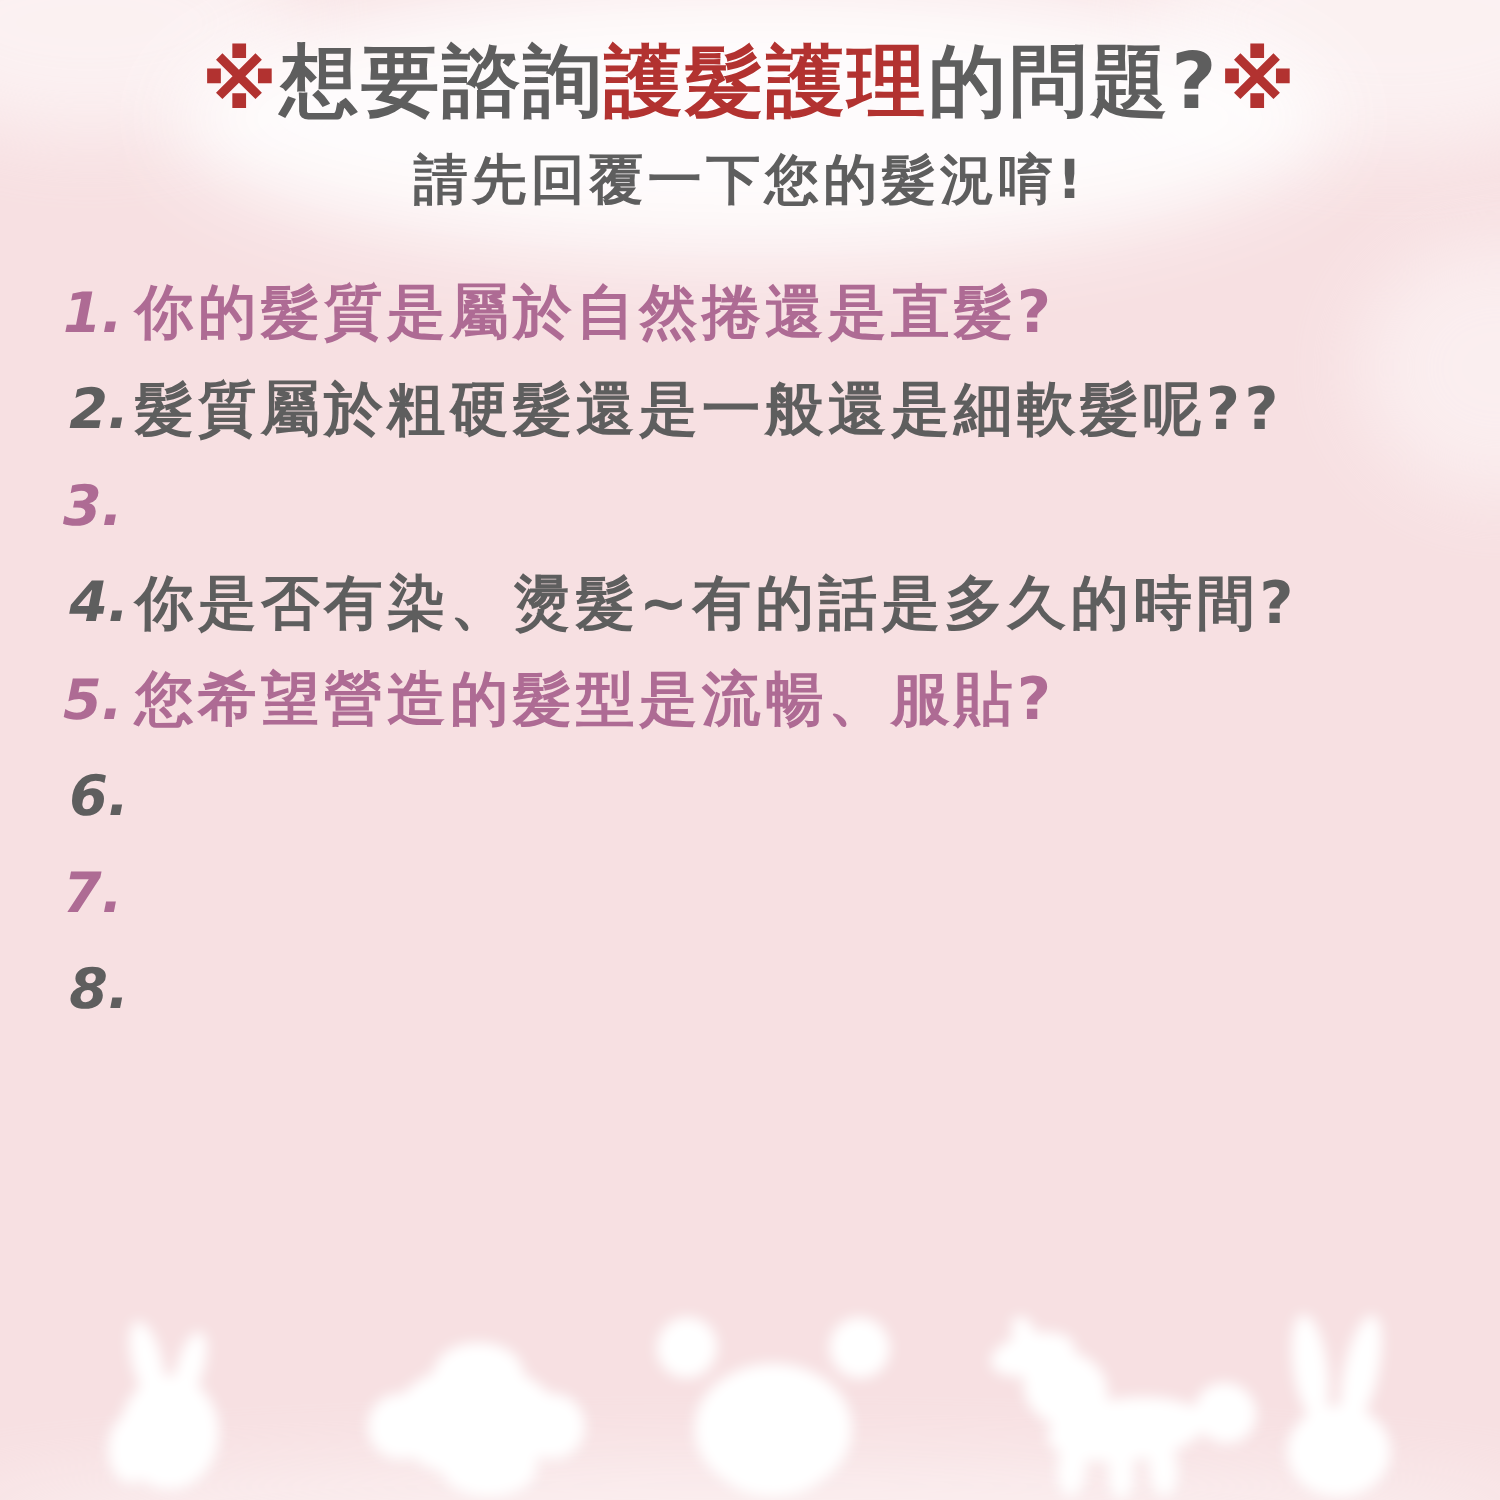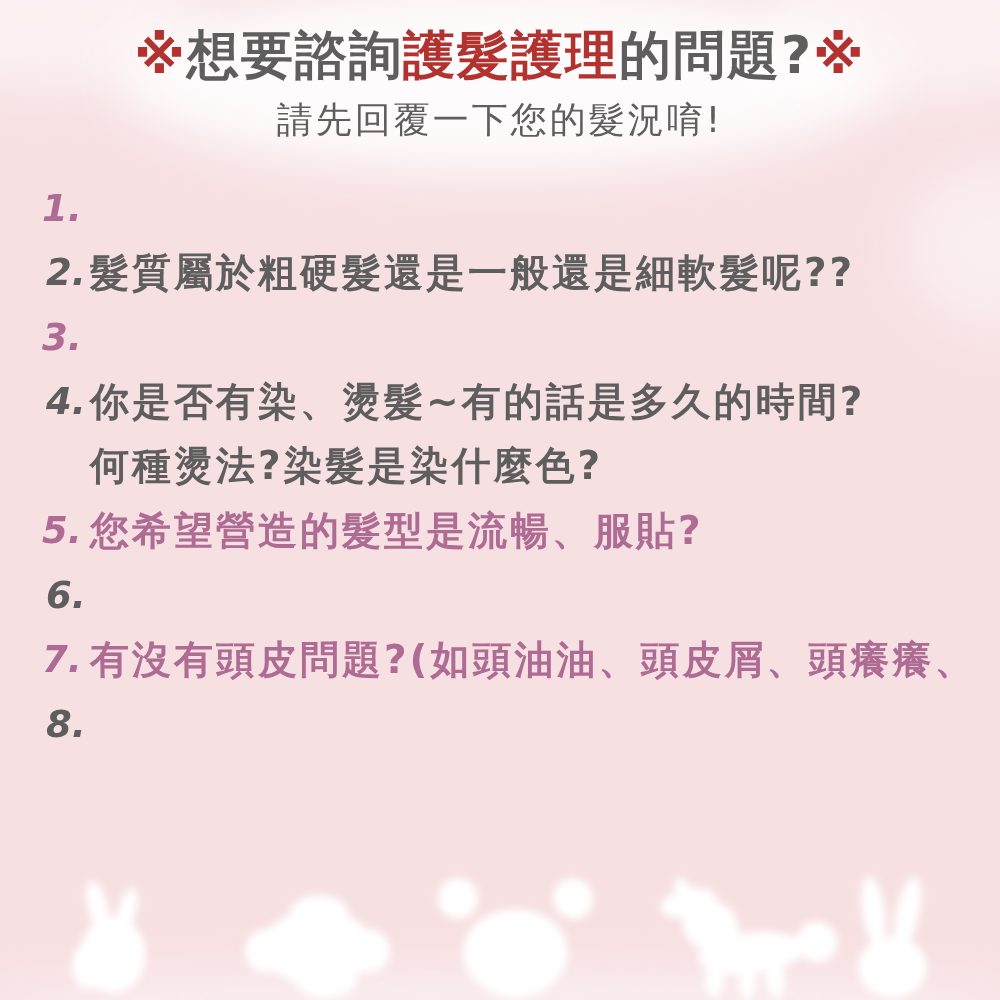--- a/index.html
+++ b/index.html
@@ -25,21 +25,21 @@
   .wash-bottom-strip{left:-40px;top:975px;width:1080px;height:70px;opacity:.5;}
 
   .header{position:absolute;left:0;top:0;width:1000px;text-align:center;}
   .title{
     margin-top:26px;
     font-size:52px;font-weight:bold;letter-spacing:2px;
     line-height:1.15;white-space:nowrap;
   }
   .subtitle{
     margin-top:10px;
-    font-size:36px;font-weight:normal;letter-spacing:3px;
+    font-size:36px;font-weight:bold;letter-spacing:3px;
     color:var(--gray,#5e5e5e);
   }
   .c-red{color:var(--red,#b23230);}
   .c-gray{color:var(--gray,#5e5e5e);text-align:center;}
   .c-purple{color:var(--purple,#ae6b94);}
 
   .questions{position:absolute;left:42px;top:176px;width:930px;}
   .qline{
     height:64.5px;display:flex;align-items:center;
     font-size:39px;font-weight:bold;letter-spacing:3px;
@@ -66,46 +66,42 @@
   <div class="wash wash-bottom-strip"></div>
 
   <div class="header">
     <div class="title"><span class="c-red">※</span><span class="c-gray">想要諮詢</span><span class="c-red">護髮護理</span><span class="c-gray">的問題?</span><span class="c-red">※</span></div>
     <div class="subtitle">請先回覆一下您的髮況唷!</div>
   </div>
 
   <div class="questions">
       <div class="qline c-purple">
         <span class="qnum">1.</span>
+        <span>你的髮質是屬於自然捲還是直髮?</span>
       </div>
       <div class="qline c-gray">
         <span class="qnum">2.</span>
         <span>髮質屬於粗硬髮還是一般還是細軟髮呢??</span>
       </div>
       <div class="qline c-purple">
         <span class="qnum">3.</span>
       </div>
       <div class="qline c-gray">
         <span class="qnum">4.</span>
         <span>你是否有染、燙髮~有的話是多久的時間?</span>
       </div>
-      <div class="qline c-gray">
-        <span class="qnum"></span>
-        <span>何種燙法?染髮是染什麼色?</span>
-      </div>
       <div class="qline c-purple">
         <span class="qnum">5.</span>
         <span>您希望營造的髮型是流暢、服貼?</span>
       </div>
       <div class="qline c-gray">
         <span class="qnum">6.</span>
       </div>
       <div class="qline c-purple">
         <span class="qnum">7.</span>
-        <span>有沒有頭皮問題?(如頭油油、頭皮屑、頭癢癢、</span>
       </div>
       <div class="qline c-gray">
         <span class="qnum">8.</span>
       </div>
     </div>
 
   <div id="decor-row">
       <div class="decor" style="left: 62px; top: 880px; width: 100px; height: 115px;">
         <div class="blob" style="left: 18%; top: 32%; width: 66%; height: 66%; transform: rotate(0deg); background: rgb(255, 255, 255);"></div>
         <div class="blob" style="left: 26%; top: 0%; width: 20%; height: 48%; transform: rotate(-14deg); background: rgb(255, 255, 255);"></div>

